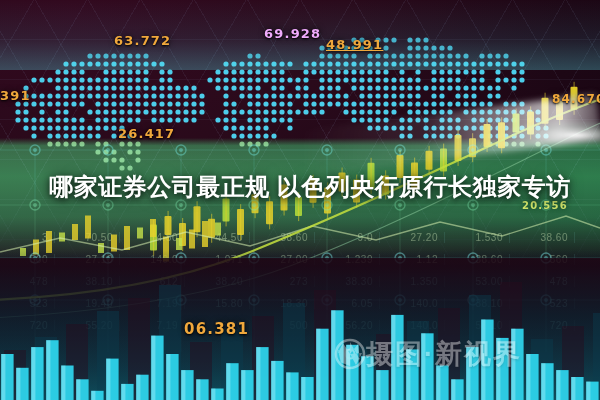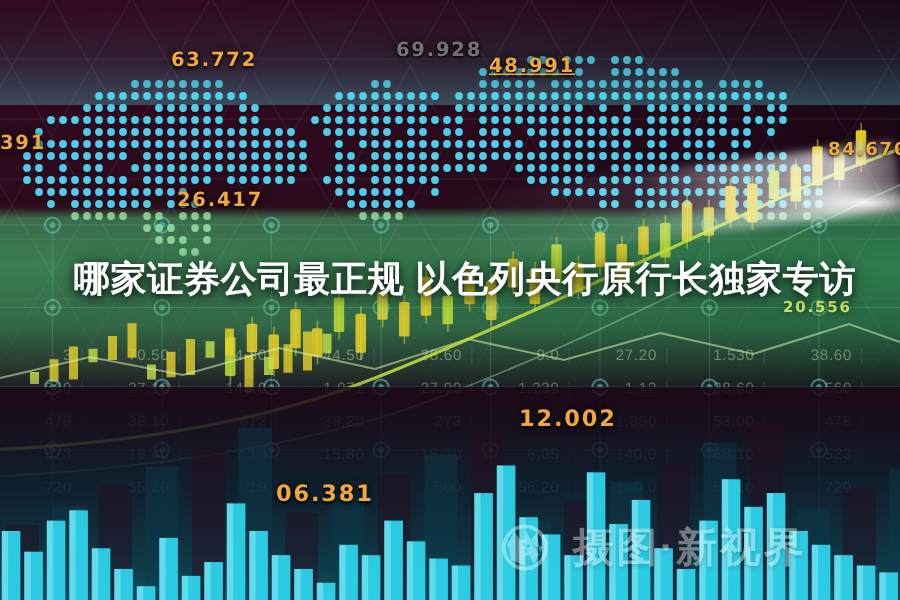--- a/index.html
+++ b/index.html
@@ -98,21 +98,21 @@
   #headline{
     position:absolute;left:0;right:0;top:168px;text-align:center;
     color:#ffffff;font-weight:700;font-size:24px;line-height:37px;
     letter-spacing:.5px;
     text-shadow:0 2px 6px rgba(0,0,0,.75), 0 0 14px rgba(0,0,0,.5);
     padding-left:20px;
   }
   #headline div{padding:0 6px;}
   
   #watermark{
-    position:absolute;left:334px;top:347px;display:flex;align-items:center;gap:16px;
+    position:absolute;left:334px;top:336px;display:flex;align-items:center;gap:0;
     opacity:.40;
   }
   #watermark .wm-text{
     color:#ffffff;font-size:27px;font-weight:700;letter-spacing:2px;
     text-shadow:0 1px 3px rgba(0,0,0,.4);
   }
   .aperture{width:32px;height:32px;display:block;}
 </style>
 </head>
 <body>
@@ -1083,26 +1083,25 @@
       </svg>
   </div>
 
   <div class="layer" id="glow-right"></div>
   <div class="layer" id="glow-streak"></div>
   <div class="layer" id="glow-bottom"></div>
 
   <div class="layer" id="numlabels">
       <span class="num" style="left: 0px; top: 88px; color: rgb(240, 168, 60); font-size: 13px;">391</span>
       <span class="num" style="left: 114px; top: 33px; color: rgb(240, 168, 60); font-size: 13px;">63.772</span>
-      <span class="num" style="left: 264px; top: 26px; color: #737373; font-size: 13px;">69.928</span>
+      <span class="num" style="left: 264px; top: 26px; color: #f0abfc; font-size: 13px;">69.928</span>
       <span class="num" style="left: 326px; top: 37px; color: rgb(240, 168, 60); font-size: 13px; text-decoration: underline;">48.991</span>
       <span class="num" style="left: 118px; top: 126px; color: rgb(240, 168, 60); font-size: 13px;">26.417</span>
       <span class="num" style="left: 552px; top: 92px; color: rgb(240, 168, 60); font-size: 12px;">84.670</span>
       <span class="num green" style="left: 522px; top: 200px; color: rgb(207, 227, 106); font-size: 10px;">20.556</span>
-      <span class="num" style="left: 346px; top: 270px; color: rgb(240, 168, 60); font-size: 15px;">12.002</span>
       <span class="num" style="left: 172px; top: 320px; color: rgb(240, 168, 60); font-size: 15px; margin-left: 12px;">06.381</span>
     </div>
 
   <div id="headline">
     <div>哪家证券公司最正规 以色列央行原行长独家专访</div>
   </div>
 
   <div id="watermark">
     <span>
       <svg class="aperture" viewBox="0 0 64 64" aria-hidden="true">

